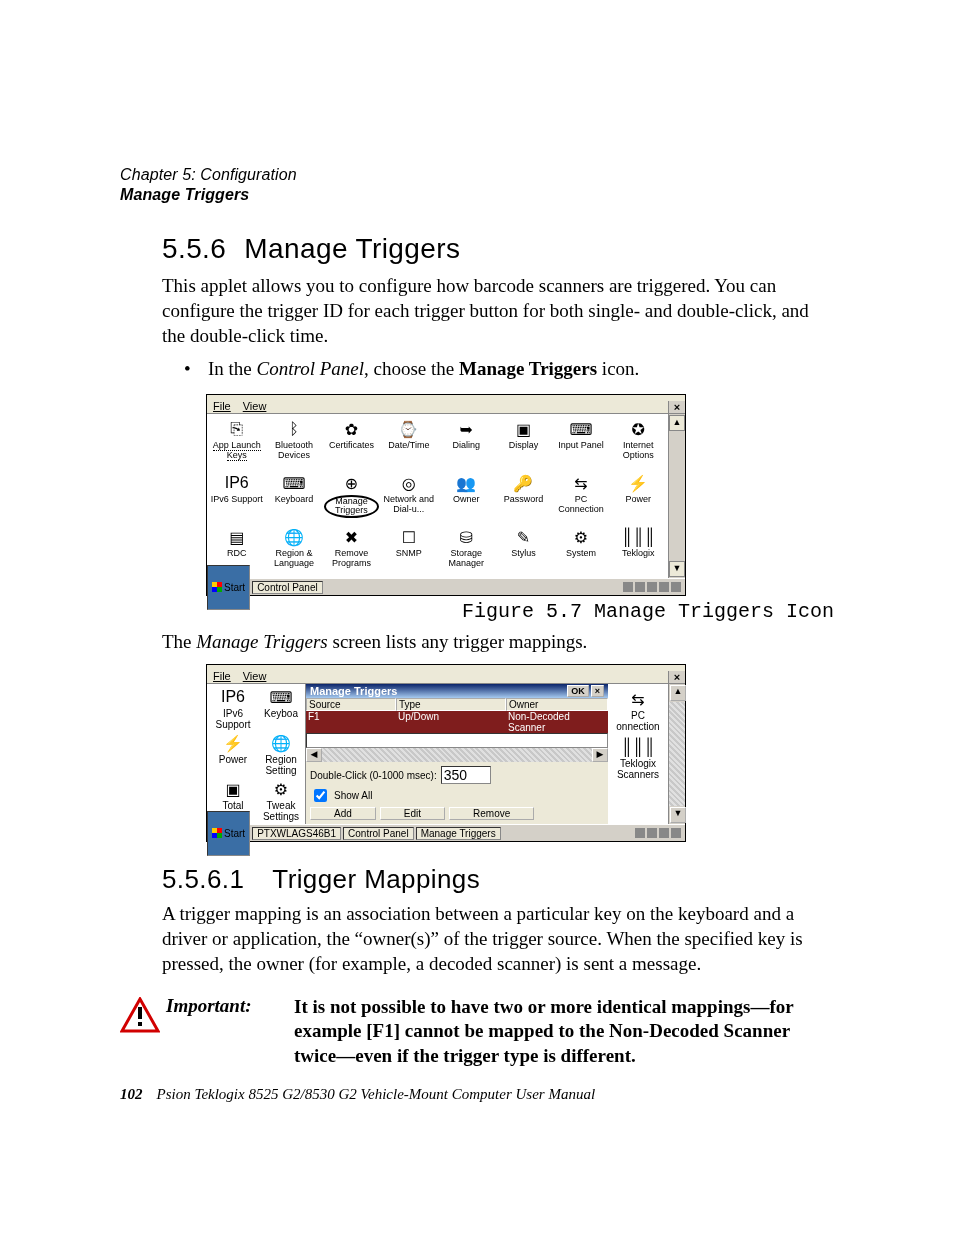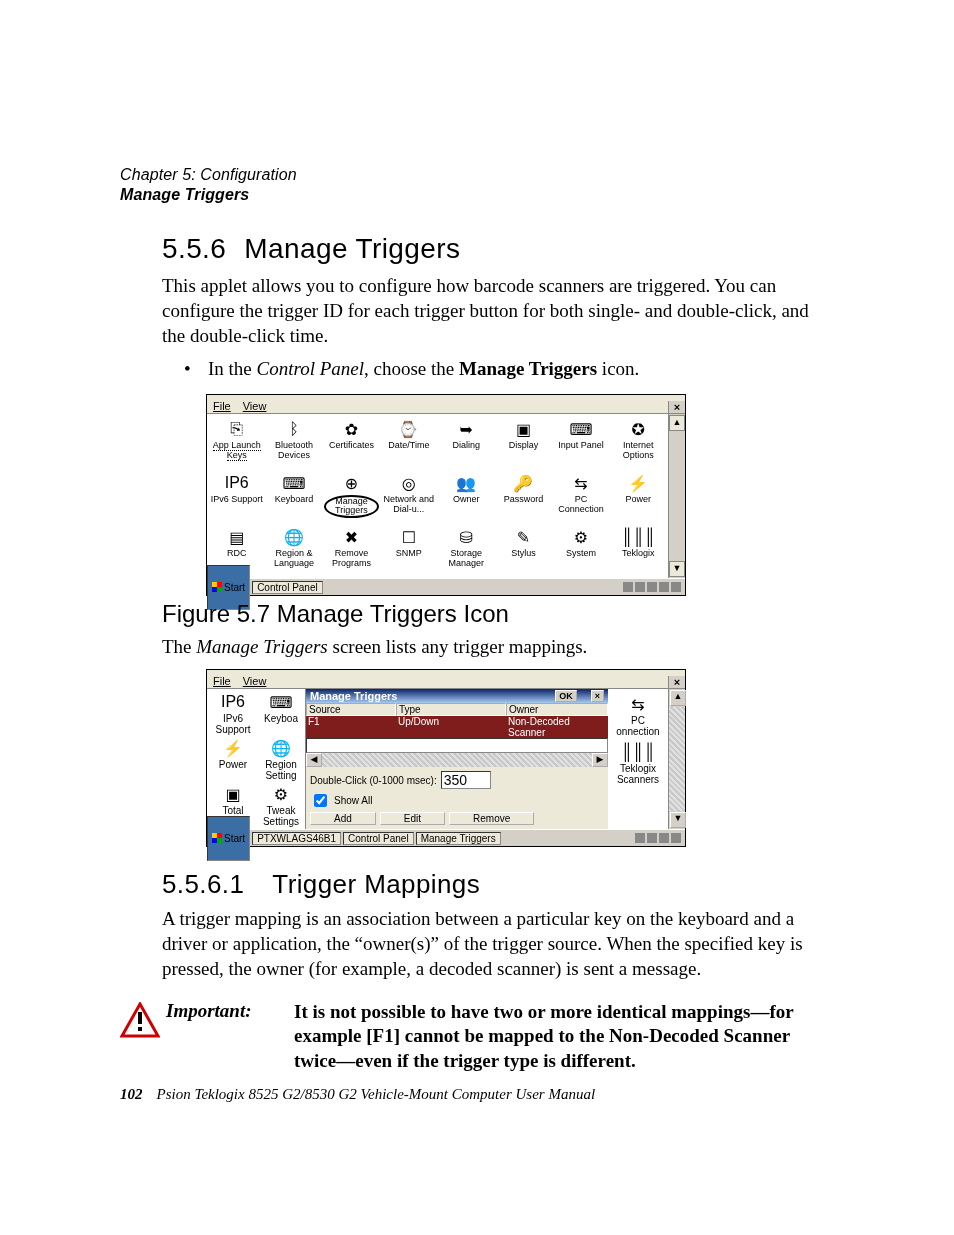--- a/index.html
+++ b/index.html
@@ -59,24 +59,24 @@
     font-size: 19px;
   }
   .bullet-row .dot {
     width: 24px;
   }
   .figure-wrap {
     margin-left: 86px;
     margin-top: 2px;
   }
   .figure-caption {
-    text-align: left;
-    font-family: Liberation Sans, sans-serif;
+    text-align: right;
+    font-family: Liberation Mono, monospace;
     font-stretch: condensed;
-    font-size: 24px;
+    font-size: 20px;
     margin: 4px 0 2px 42px;
   }
 
   
   .win-ce {
     border: 1px solid #000;
     background: #fff;
     box-sizing: border-box;
   }
   .menubar {
@@ -204,21 +204,21 @@
   }
   .mt-title {
     background: linear-gradient(#0a246a, #a6caf0);
     color: #fff;
     font-weight: bold;
     font-size: 11px;
     padding: 1px 4px;
     display: flex;
     align-items: center;
   }
-  .mt-title .okx { margin-left: auto; display:flex; gap:14px;}
+  .mt-title .okx { margin-left: auto; display:flex; gap:2px;}
   .mt-title .okx span{background:#d4d0c8;color:#000;border:1px outset #fff;font-size:9px;padding:0 3px;}
   .mt-cols {
     display: grid;
     grid-template-columns: 90px 110px 1fr;
     background: #ece9d8;
     font-size: 10px;
   }
   .mt-cols div { border: 1px inset #fff; padding: 0 2px; }
   .mt-row {
     display: grid;

